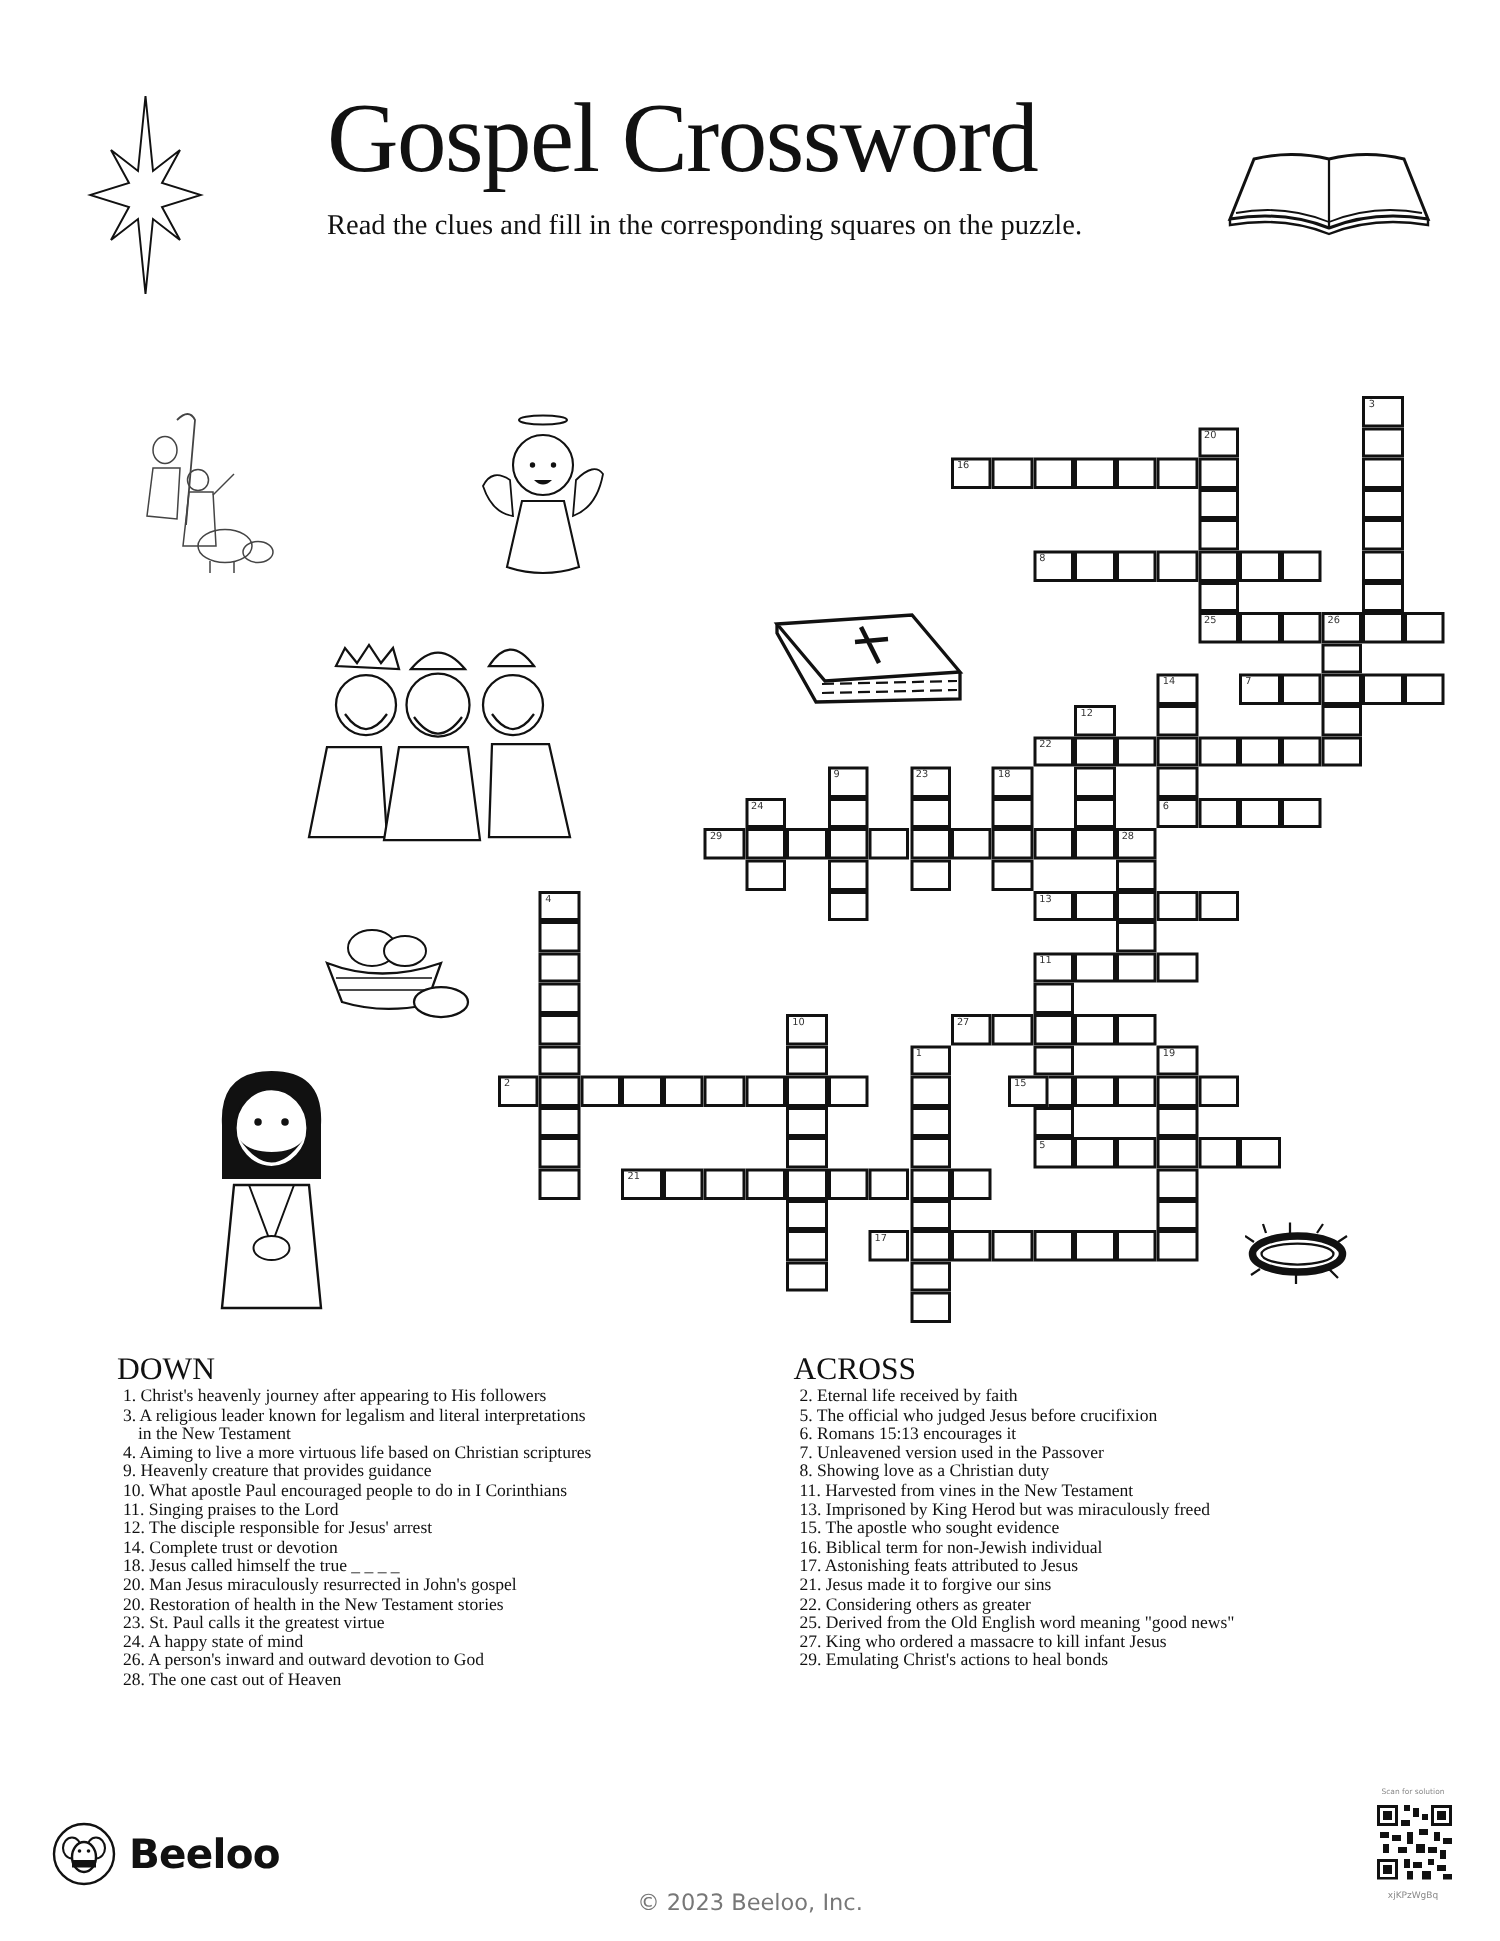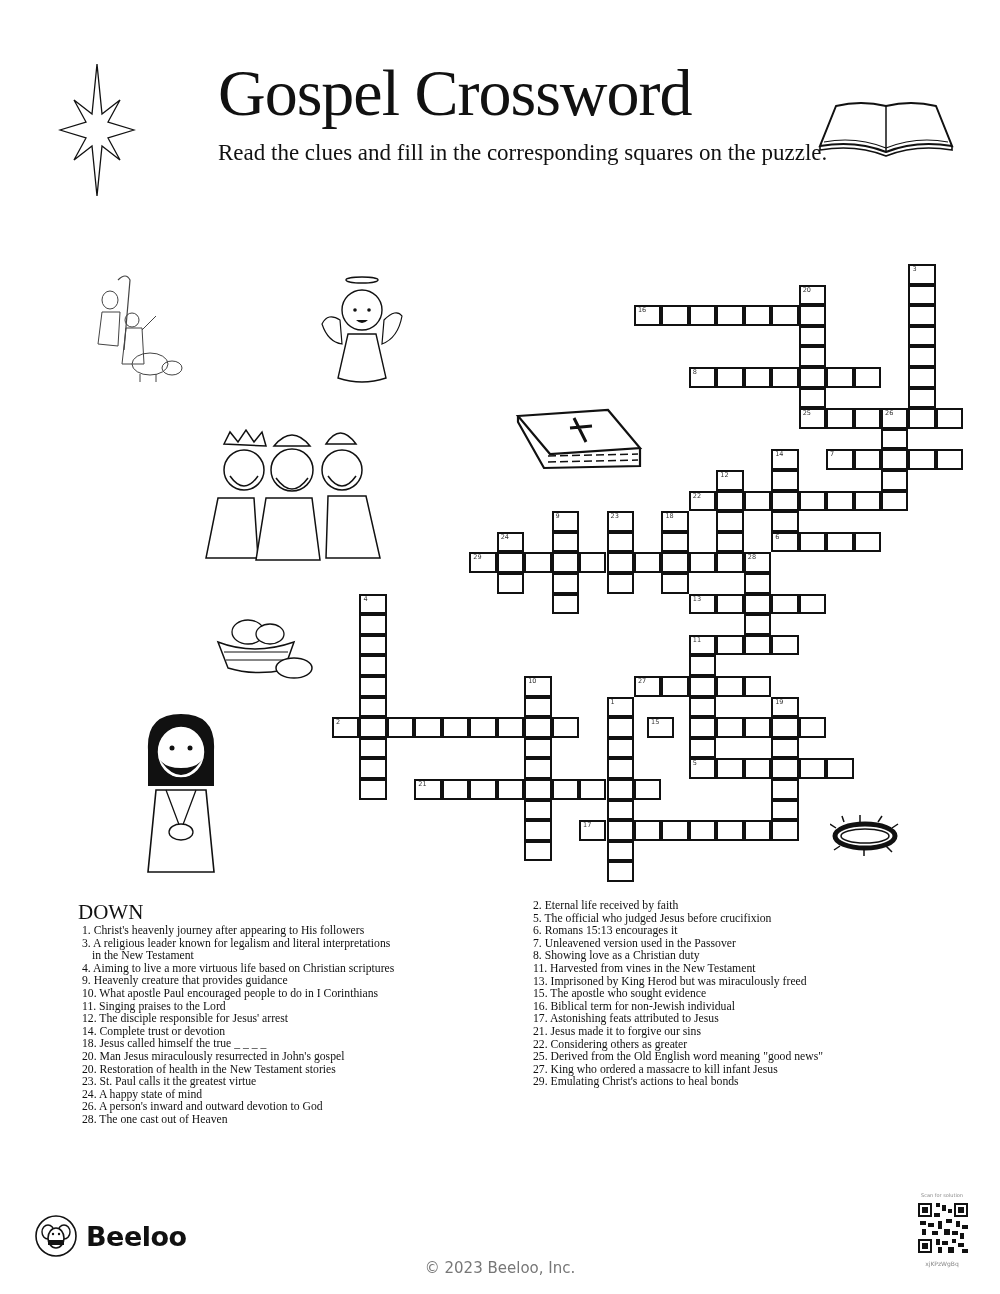--- a/index.html
+++ b/index.html
@@ -1,19 +1,19 @@
 <!DOCTYPE html>
 <html><head>
   <meta charset="utf-8">
   <style>
     html, body { margin: 0; padding: 0; background: #ffffff; }
     body { width: 1000px; height: 1294px; position: relative; overflow: hidden; color: #111; font-family: "DejaVu Serif", serif; }
     .abs { position: absolute; }
     .title { left: 218px; top: 60px; font-family: "Liberation Serif", serif; font-size: 66px; letter-spacing: -1px; color: #111; line-height: 1; white-space: nowrap; }
-    .subtitle { left: 218px; top: 140px; font-family: "Liberation Serif", serif; font-size: 23px; color: #111; white-space: nowrap; }
+    .subtitle { left: 218px; top: 140px; font-family: "Liberation Serif", serif; font-size: 19px; color: #111; white-space: nowrap; }
     .cell { position: absolute; width: 27.45px; height: 20.6px; box-sizing: border-box; border: 2px solid #111; background: #fff; margin-left: -1px; margin-top: -1px; }
     .num { position: absolute; left: 2px; top: 0px; font-family: "DejaVu Sans", sans-serif; font-size: 6.5px; color: #333; line-height: 1; }
     .clue-head { font-family: "Liberation Serif", serif; font-size: 21px; color: #111; }
     .clue-list { font-family: "Liberation Serif", serif; font-size: 11.7px; line-height: 12.6px; color: #111; margin: 0; padding: 0; list-style: none; }
     .clue-list li { padding-left: 14px; text-indent: -10px; margin: 0; }
     .brand { left: 34px; top: 1214px; display: flex; align-items: center; gap: 8px; }
     .brand-name { font-family: "DejaVu Sans", sans-serif; font-weight: bold; font-size: 27px; color: #111; letter-spacing: -0.5px; }
     .copyright { left: 0; width: 1000px; top: 1259px; text-align: center; font-family: "DejaVu Sans", sans-serif; font-size: 15px; color: #777; }
     .qr-label { left: 912px; top: 1192px; width: 60px; text-align: center; font-family: "DejaVu Sans", sans-serif; font-size: 5px; color: #888; }
     .qr-code { left: 912px; top: 1260px; width: 60px; text-align: center; font-family: "DejaVu Sans", sans-serif; font-size: 6px; color: #888; }
@@ -231,21 +231,21 @@
     <div class="cell" style="left: 717.3px; top: 594.6px;"></div>
     <div class="cell" style="left: 744.75px; top: 594.6px;"></div>
     <div class="cell" style="left: 772.2px; top: 594.6px;"></div>
     <div class="cell" style="left: 799.65px; top: 594.6px;"></div>
     <div class="cell" style="left: 772.2px; top: 450.4px; padding-left: 16px;">
       <span class="num">14</span>
     </div>
     <div class="cell" style="left: 772.2px; top: 471px;"></div>
     <div class="cell" style="left: 772.2px; top: 491.6px;"></div>
     <div class="cell" style="left: 772.2px; top: 512.2px;"></div>
-    <div class="cell" style="left: 648px; top: 718.2px;">
+    <div class="cell" style="left: 673px; top: 718.2px;">
       <span class="num">15</span>
     </div>
     <div class="cell" style="left: 717.3px; top: 718.2px;"></div>
     <div class="cell" style="left: 744.75px; top: 718.2px;"></div>
     <div class="cell" style="left: 772.2px; top: 718.2px;"></div>
     <div class="cell" style="left: 799.65px; top: 718.2px;"></div>
     <div class="cell" style="left: 634.95px; top: 306.2px;">
       <span class="num">16</span>
     </div>
     <div class="cell" style="left: 662.4px; top: 306.2px;"></div>
@@ -354,20 +354,21 @@
       <li>18. Jesus called himself the true _ _ _ _</li>
       <li>20. Man Jesus miraculously resurrected in John's gospel</li>
       <li>20. Restoration of health in the New Testament stories</li>
       <li>23. St. Paul calls it the greatest virtue</li>
       <li>24. A happy state of mind</li>
       <li>26. A person's inward and outward devotion to God</li>
       <li>28. The one cast out of Heaven</li>
     </ul>
 </div>
 <div class="abs" style="left:529px; top:900px; width:320px;">
+  <div class="clue-head">ACROSS</div>
   <ul class="clue-list" id="across-list">
       <li>2. Eternal life received by faith</li>
       <li>5. The official who judged Jesus before crucifixion</li>
       <li>6. Romans 15:13 encourages it</li>
       <li>7. Unleavened version used in the Passover</li>
       <li>8. Showing love as a Christian duty</li>
       <li>11. Harvested from vines in the New Testament</li>
       <li>13. Imprisoned by King Herod but was miraculously freed</li>
       <li>15. The apostle who sought evidence</li>
       <li>16. Biblical term for non-Jewish individual</li>

